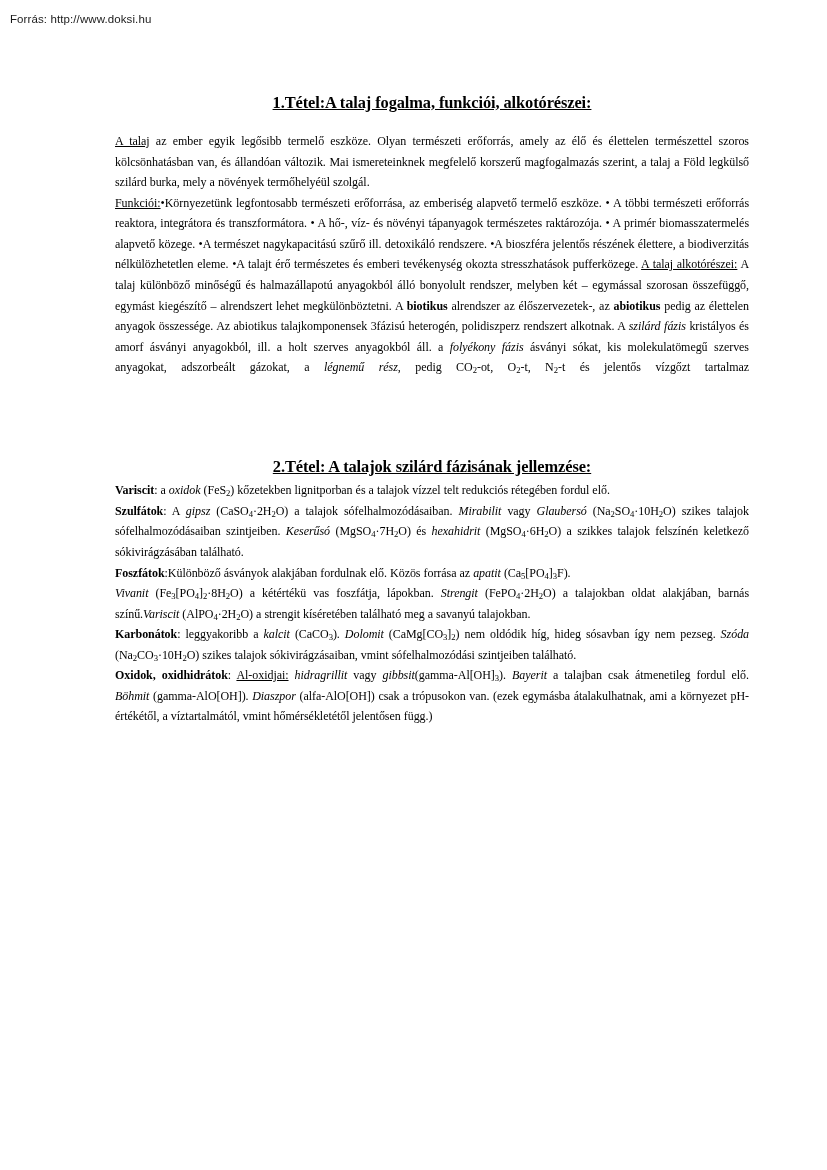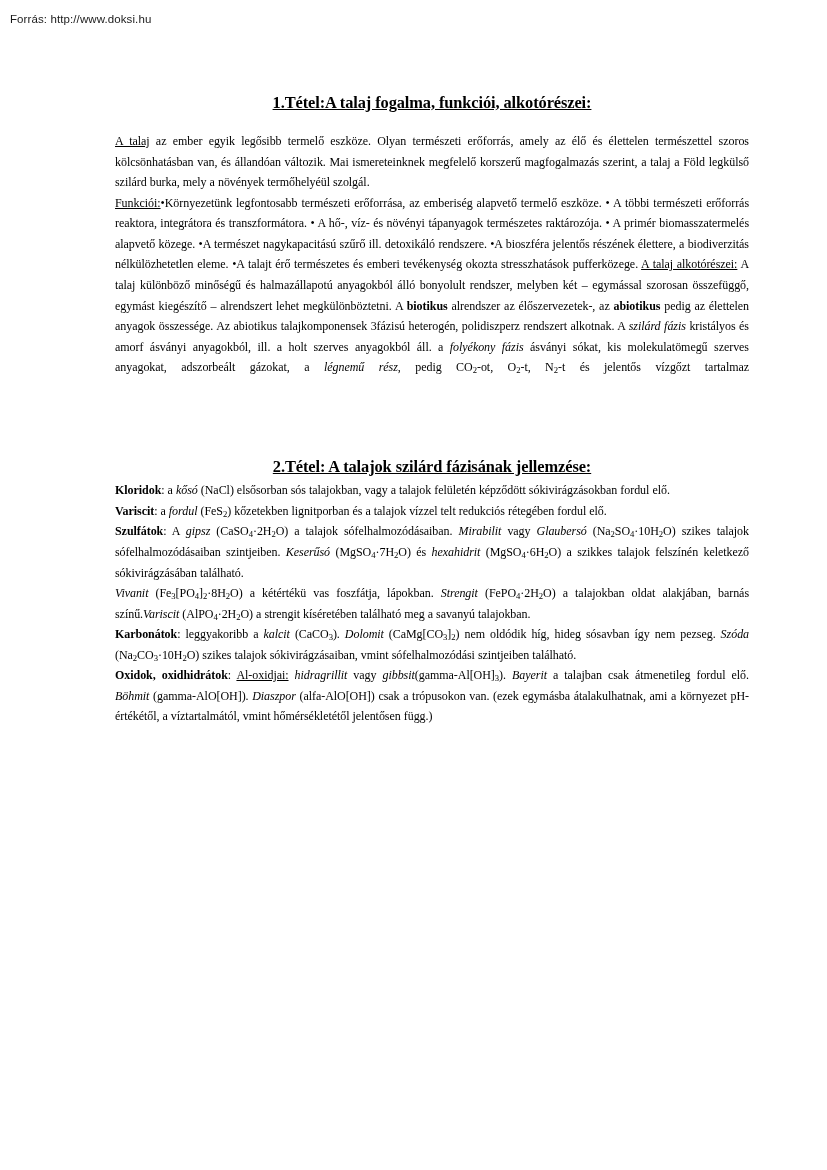--- a/index.html
+++ b/index.html
@@ -98,27 +98,27 @@
     <p class="body"><span class="u">A talaj</span><span> az ember egyik legősibb termelő eszköze. Olyan természeti erőforrás, amely az élő és élettelen természettel szoros kölcsönhatásban van, és állandóan változik. Mai ismereteinknek megfelelő korszerű magfogalmazás szerint, a talaj a Föld legkülső szilárd burka, mely a növények termőhelyéül szolgál.</span></p>
 
 
     <p class="body"><span class="u">Funkciói:</span><span>•Környezetünk legfontosabb természeti erőforrása, az emberiség alapvető termelő eszköze. • A többi természeti erőforrás reaktora, integrátora és transzformátora. • A hő-, víz- és növényi tápanyagok természetes raktározója. • A primér biomasszatermelés alapvető közege. •A természet nagykapacitású szűrő ill. detoxikáló rendszere. •A bioszféra jelentős részének élettere, a biodiverzitás nélkülözhetetlen eleme. •A talajt érő természetes és emberi tevékenység okozta stresszhatások pufferközege. </span><span class="u">A talaj alkotórészei:</span><span> A talaj különböző minőségű és halmazállapotú anyagokból álló bonyolult rendszer, melyben két – egymással szorosan összefüggő, egymást kiegészítő – alrendszert lehet megkülönböztetni. A </span><span class="b">biotikus</span><span> alrendszer az élőszervezetek-, az </span><span class="b">abiotikus</span><span> pedig az élettelen anyagok összessége. Az abiotikus talajkomponensek 3fázisú heterogén, polidiszperz rendszert alkotnak. A </span><span class="i">szilárd fázis</span><span> kristályos és amorf ásványi anyagokból, ill. a holt szerves anyagokból áll. a </span><span class="i">folyékony fázis</span><span> ásványi sókat, kis molekulatömegű szerves anyagokat, adszorbeált gázokat, a </span><span class="i">légnemű rész</span><span>, pedig CO</span><sub>2</sub><span>-ot, O</span><sub>2</sub><span>-t, N</span><sub>2</sub><span>-t és jelentős vízgőzt tartalmaz</span><span class="force-justify"></span></p>
 
     <div class="gap-sections"></div>
 
     <h1 class="section-title second">2.Tétel: A talajok szilárd fázisának jellemzése:</h1>
 
 
-    <p class="body"><span class="b">Kloridok</span><span>: a </span><span class="i">kősó</span><span> (NaCl) elsősorban sós talajokban, vagy a talajok felületén képződött sókivirágzásokban fordul elő.</span></p>
 
-    <p class="body"><span class="b">Variscit</span><span>: a </span><span class="i">fordul</span><span> (FeS</span><sub>2</sub><span>) kőzetekben lignitporban és a talajok vízzel telt redukciós rétegében fordul elő.</span></p>
+    <p class="body"><span class="b">Variscit</span><span>: a </span><span class="i">oxidok</span><span> (FeS</span><sub>2</sub><span>) kőzetekben lignitporban és a talajok vízzel telt redukciós rétegében fordul elő.</span></p>
 
     <p class="body"><span class="b">Szulfátok</span><span>: A </span><span class="i">gipsz</span><span> (CaSO</span><sub>4</sub><span>·2H</span><sub>2</sub><span>O) a talajok sófelhalmozódásaiban. </span><span class="i">Mirabilit</span><span> vagy </span><span class="i">Glaubersó</span><span> (Na</span><sub>2</sub><span>SO</span><sub>4</sub><span>·10H</span><sub>2</sub><span>O) szikes talajok sófelhalmozódásaiban szintjeiben. </span><span class="i">Keserűsó</span><span> (MgSO</span><sub>4</sub><span>·7H</span><sub>2</sub><span>O) és </span><span class="i">hexahidrit</span><span> (MgSO</span><sub>4</sub><span>·6H</span><sub>2</sub><span>O) a szikkes talajok felszínén keletkező sókivirágzásában található.</span></p>
 
 
+    <p class="body"><span class="b">Foszfátok</span><span>:Különböző ásványok alakjában fordulnak elő. Közös forrása az </span><span class="i">apatit</span><span> (Ca</span><sub>5</sub><span>[PO</span><sub>4</sub><span>]</span><sub>3</sub><span>F).</span></p>
 
     <p class="body"><span class="i">Vivanit</span><span> (Fe</span><sub>3</sub><span>[PO</span><sub>4</sub><span>]</span><sub>2</sub><span>·8H</span><sub>2</sub><span>O) a kétértékü vas foszfátja, lápokban. </span><span class="i">Strengit</span><span> (FePO</span><sub>4</sub><span>·2H</span><sub>2</sub><span>O) a talajokban oldat alakjában, barnás színű.</span><span class="i">Variscit</span><span> (AlPO</span><sub>4</sub><span>·2H</span><sub>2</sub><span>O) a strengit kíséretében található meg a savanyú talajokban.</span></p>
 
     <p class="body"><span class="b">Karbonátok</span><span>: leggyakoribb a </span><span class="i">kalcit</span><span> (CaCO</span><sub>3</sub><span>). </span><span class="i">Dolomit</span><span> (CaMg[CO</span><sub>3</sub><span>]</span><sub>2</sub><span>) nem oldódik híg, hideg sósavban így nem pezseg. </span><span class="i">Szóda</span><span> (Na</span><sub>2</sub><span>CO</span><sub>3</sub><span>·10H</span><sub>2</sub><span>O) szikes talajok sókivirágzásaiban, vmint sófelhalmozódási szintjeiben található.</span></p>
 
     <p class="body"><span class="b">Oxidok, oxidhidrátok</span><span>: </span><span class="u">Al-oxidjai:</span><span> </span><span class="i">hidragrillit</span><span> vagy </span><span class="i">gibbsit</span><span>(gamma-Al[OH]</span><sub>3</sub><span>). </span><span class="i">Bayerit</span><span> a talajban csak átmenetileg fordul elő. </span><span class="i">Böhmit</span><span> (gamma-AlO[OH]). </span><span class="i">Diaszpor</span><span> (alfa-AlO[OH]) csak a trópusokon van. (ezek egymásba átalakulhatnak, ami a környezet pH-értékétől, a víztartalmától, vmint hőmérsékletétől jelentősen függ.)</span></p>
 
   </div>
 
   <div class="page-number">1</div>

